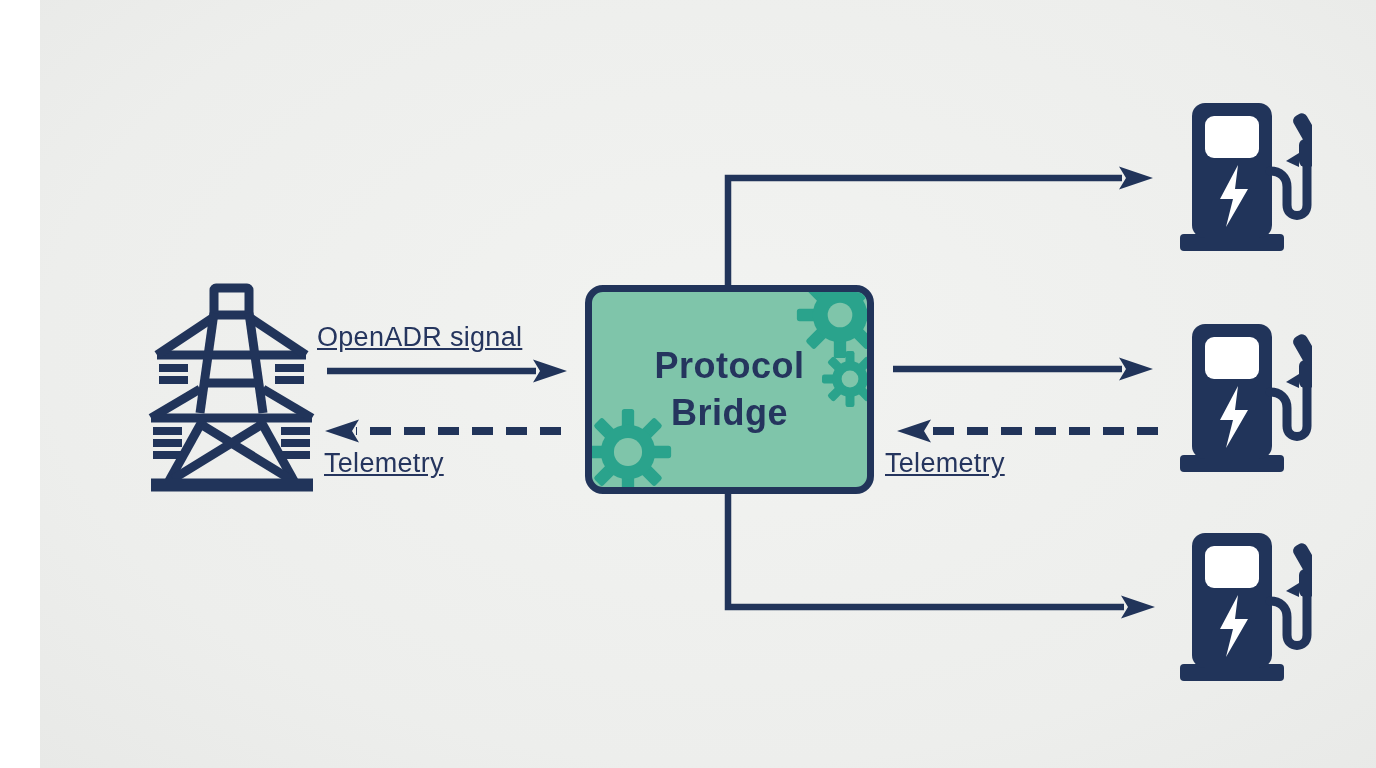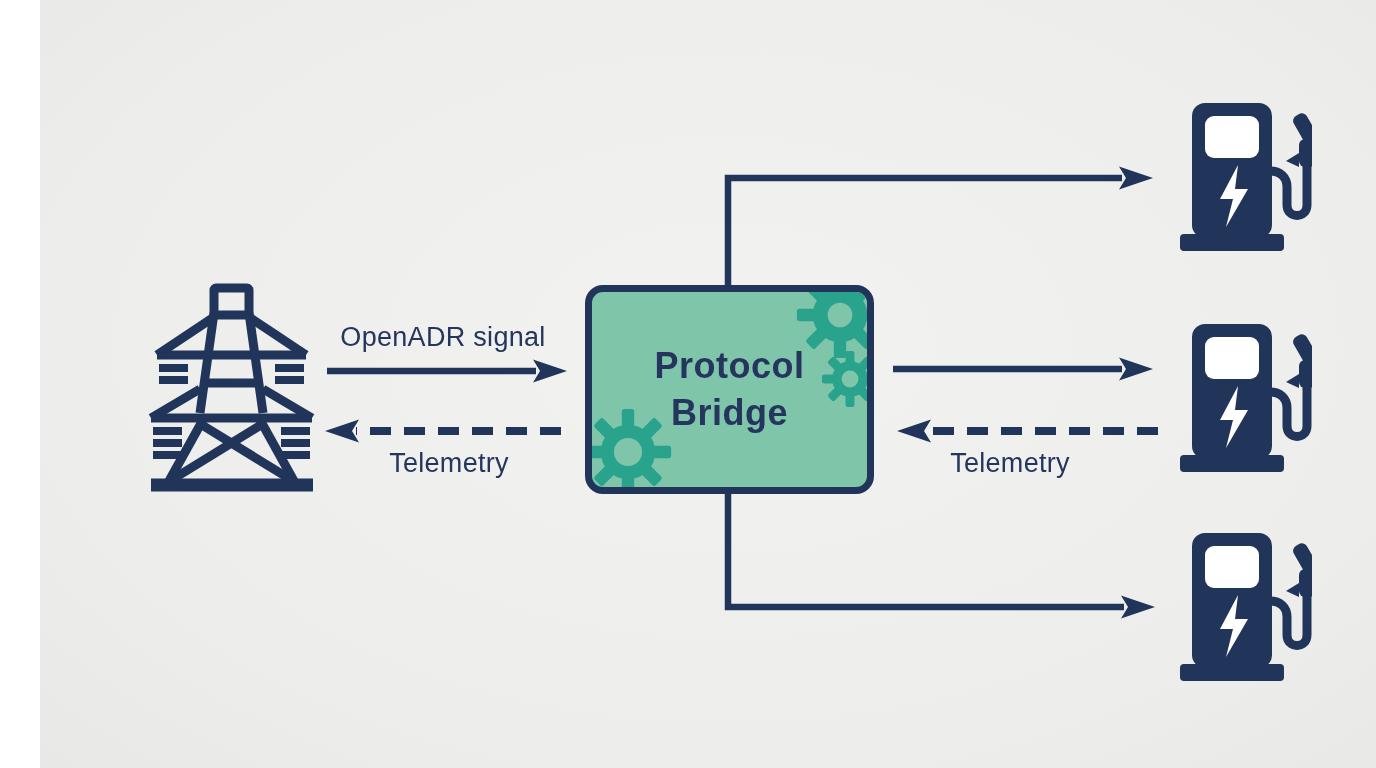--- a/index.html
+++ b/index.html
@@ -38,22 +38,22 @@
   }
   #bridge-title{
     position:absolute;inset:0;display:flex;align-items:center;justify-content:center;
     text-align:center;padding:0 44px;
     font-size:36px;font-weight:700;line-height:1.28;color:var(--text-navy);
     letter-spacing:0.5px;z-index:2;
   }
   .gear{position:absolute;z-index:1;}
   
   .edge-label{
-    position:absolute;text-align:center;color:var(--text-navy);
-    font-size:27px;font-weight:500;letter-spacing:0.3px;
+    position:absolute;text-align:left;color:var(--text-navy);
+    font-size:27px;font-weight:500;letter-spacing:0.3px;text-decoration:underline;
   }
 </style>
 </head>
 <body>
 
 <div id="canvas">
 
   <svg class="abs" style="left:0;top:0" width="1376" height="768" viewBox="0 0 1376 768">
     <defs>
       <marker id="ah" markerUnits="userSpaceOnUse" markerWidth="38" markerHeight="30" refX="3" refY="14" orient="auto">

